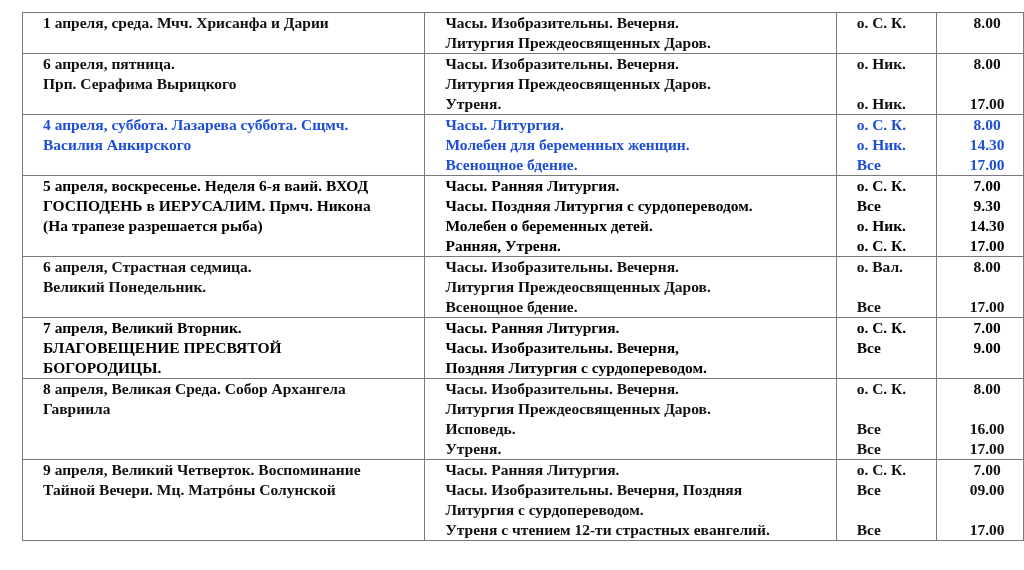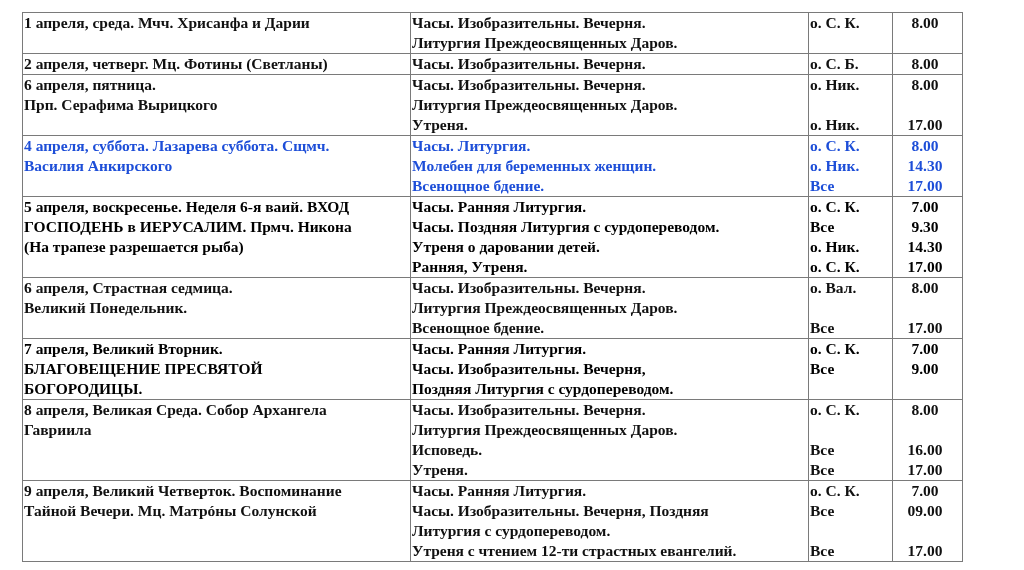--- a/index.html
+++ b/index.html
@@ -7,21 +7,21 @@
     .schedule {
       position: absolute; left: 22px; top: 12px;
       border-collapse: collapse;
       font-family: "Liberation Serif", "DejaVu Serif", serif;
       font-weight: bold; font-size: 15.5px;
       color: #111111;
     }
     .schedule td {
       border: 1px solid #7a7a7a;
       vertical-align: top;
-      padding: 0 6px 0 1px;
+      padding: 0 6px 0 20px;
       line-height: 20px;
     }
     .col-day { width: 380px; }
     .col-svc { width: 390px; margin-left: 20px; }
     .col-priest { width: 76px; }
     .col-time { width: 62px; text-align: center; }
     .line { display: block; height: 20px; white-space: nowrap; }
     .blue { color: #1d4ed8; }
     .red { color: #000000; }
   </style>
@@ -43,34 +43,20 @@
           <span class="line">о. С. К.</span>
           <span class="line"></span>
         </td>
         <td class="col-time">
           <span class="line">8.00</span>
           <span class="line"></span>
         </td>
       </tr>
       <tr class="black">
         <td class="col-day">
-          <span class="line">2 апреля, четверг. Мц. Фотины (Светланы)</span>
-        </td>
-        <td class="col-svc">
-          <span class="line">Часы. Изобразительны. Вечерня.</span>
-        </td>
-        <td class="col-priest">
-          <span class="line">о. С. Б.</span>
-        </td>
-        <td class="col-time">
-          <span class="line">8.00</span>
-        </td>
-      </tr>
-      <tr class="black">
-        <td class="col-day">
           <span class="line">6 апреля, пятница.</span>
           <span class="line">Прп. Серафима Вырицкого</span>
           <span class="line"></span>
         </td>
         <td class="col-svc">
           <span class="line">Часы. Изобразительны. Вечерня.</span>
           <span class="line">Литургия Преждеосвященных Даров.</span>
           <span class="line">Утреня.</span>
         </td>
         <td class="col-priest">
@@ -109,21 +95,21 @@
       <tr class="red">
         <td class="col-day">
           <span class="line">5 апреля, воскресенье. Неделя 6-я ваий. ВХОД</span>
           <span class="line">ГОСПОДЕНЬ в ИЕРУСАЛИМ.  Прмч. Никона</span>
           <span class="line">(На трапезе разрешается рыба)</span>
           <span class="line"></span>
         </td>
         <td class="col-svc">
           <span class="line">Часы. Ранняя Литургия.</span>
           <span class="line">Часы. Поздняя Литургия с сурдопереводом.</span>
-          <span class="line">Утреня о даровании детей.</span>
+          <span class="line">Молебен о беременных детей.</span>
           <span class="line">Ранняя, Утреня.</span>
         </td>
         <td class="col-priest">
           <span class="line">о. С. К.</span>
           <span class="line">Все</span>
           <span class="line">о. Ник.</span>
           <span class="line">о. С. К.</span>
         </td>
         <td class="col-time">
           <span class="line">7.00</span>

